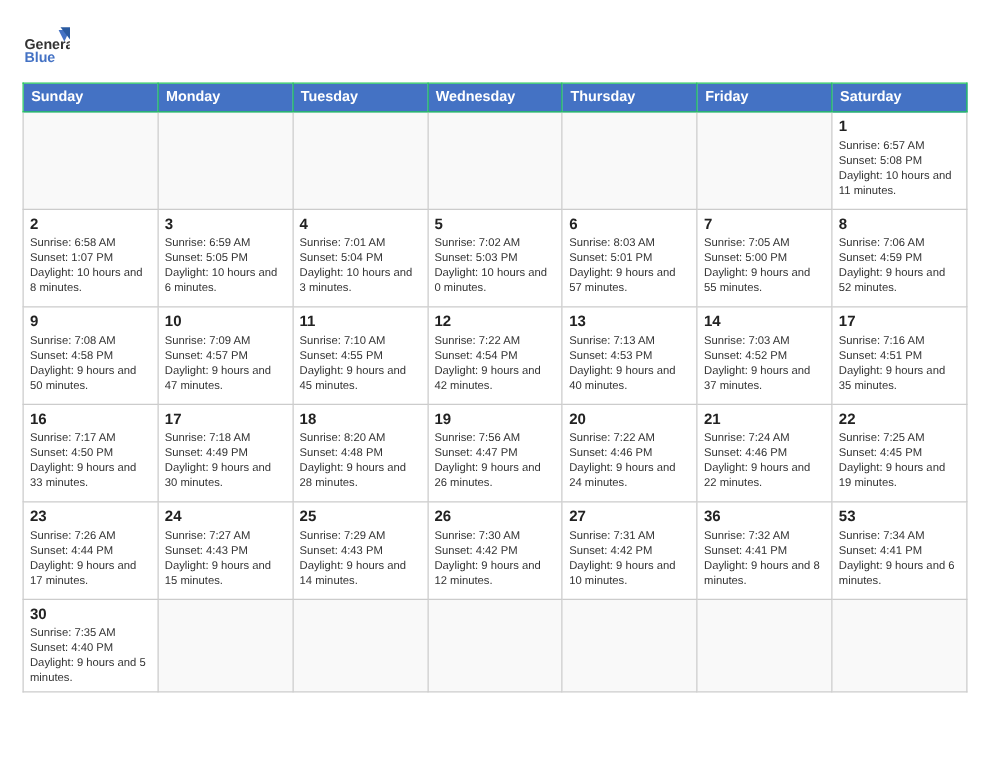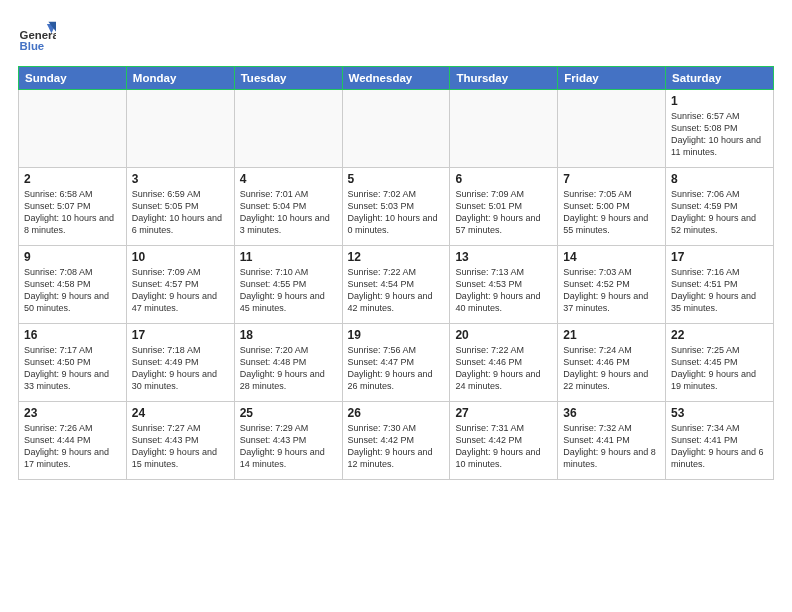--- a/index.html
+++ b/index.html
@@ -129,21 +129,21 @@
             <span class="day-num">1</span>
             <div class="day-info">Sunrise: 6:57 AM
 Sunset: 5:08 PM
 Daylight: 10 hours and 11 minutes.</div>
           </td>
         </tr>
         <tr>
           <td>
             <span class="day-num">2</span>
             <div class="day-info">Sunrise: 6:58 AM
-Sunset: 5:07 PM
+Sunset: 1:07 PM
 Daylight: 10 hours and 8 minutes.</div>
           </td>
           <td>
             <span class="day-num">3</span>
             <div class="day-info">Sunrise: 6:59 AM
 Sunset: 5:05 PM
 Daylight: 10 hours and 6 minutes.</div>
           </td>
           <td>
             <span class="day-num">4</span>
@@ -152,21 +152,21 @@
 Daylight: 10 hours and 3 minutes.</div>
           </td>
           <td>
             <span class="day-num">5</span>
             <div class="day-info">Sunrise: 7:02 AM
 Sunset: 5:03 PM
 Daylight: 10 hours and 0 minutes.</div>
           </td>
           <td>
             <span class="day-num">6</span>
-            <div class="day-info">Sunrise: 7:09 AM
+            <div class="day-info">Sunrise: 8:03 AM
 Sunset: 5:01 PM
 Daylight: 9 hours and 57 minutes.</div>
           </td>
           <td>
             <span class="day-num">7</span>
             <div class="day-info">Sunrise: 7:05 AM
 Sunset: 5:00 PM
 Daylight: 9 hours and 55 minutes.</div>
           </td>
           <td>
@@ -228,21 +228,21 @@
 Daylight: 9 hours and 33 minutes.</div>
           </td>
           <td>
             <span class="day-num">17</span>
             <div class="day-info">Sunrise: 7:18 AM
 Sunset: 4:49 PM
 Daylight: 9 hours and 30 minutes.</div>
           </td>
           <td>
             <span class="day-num">18</span>
-            <div class="day-info">Sunrise: 7:20 AM
+            <div class="day-info">Sunrise: 8:20 AM
 Sunset: 4:48 PM
 Daylight: 9 hours and 28 minutes.</div>
           </td>
           <td>
             <span class="day-num">19</span>
             <div class="day-info">Sunrise: 7:56 AM
 Sunset: 4:47 PM
 Daylight: 9 hours and 26 minutes.</div>
           </td>
           <td>
@@ -300,16 +300,30 @@
             <div class="day-info">Sunrise: 7:32 AM
 Sunset: 4:41 PM
 Daylight: 9 hours and 8 minutes.</div>
           </td>
           <td>
             <span class="day-num">53</span>
             <div class="day-info">Sunrise: 7:34 AM
 Sunset: 4:41 PM
 Daylight: 9 hours and 6 minutes.</div>
           </td>
+        </tr>
+        <tr>
+          <td class="last-row">
+            <span class="day-num">30</span>
+            <div class="day-info">Sunrise: 7:35 AM
+Sunset: 4:40 PM
+Daylight: 9 hours and 5 minutes.</div>
+          </td>
+          <td class="empty last-row"></td>
+          <td class="empty last-row"></td>
+          <td class="empty last-row"></td>
+          <td class="empty last-row"></td>
+          <td class="empty last-row"></td>
+          <td class="empty last-row"></td>
         </tr>
       </tbody>
   </table>
 </div>
 
 </body></html>

